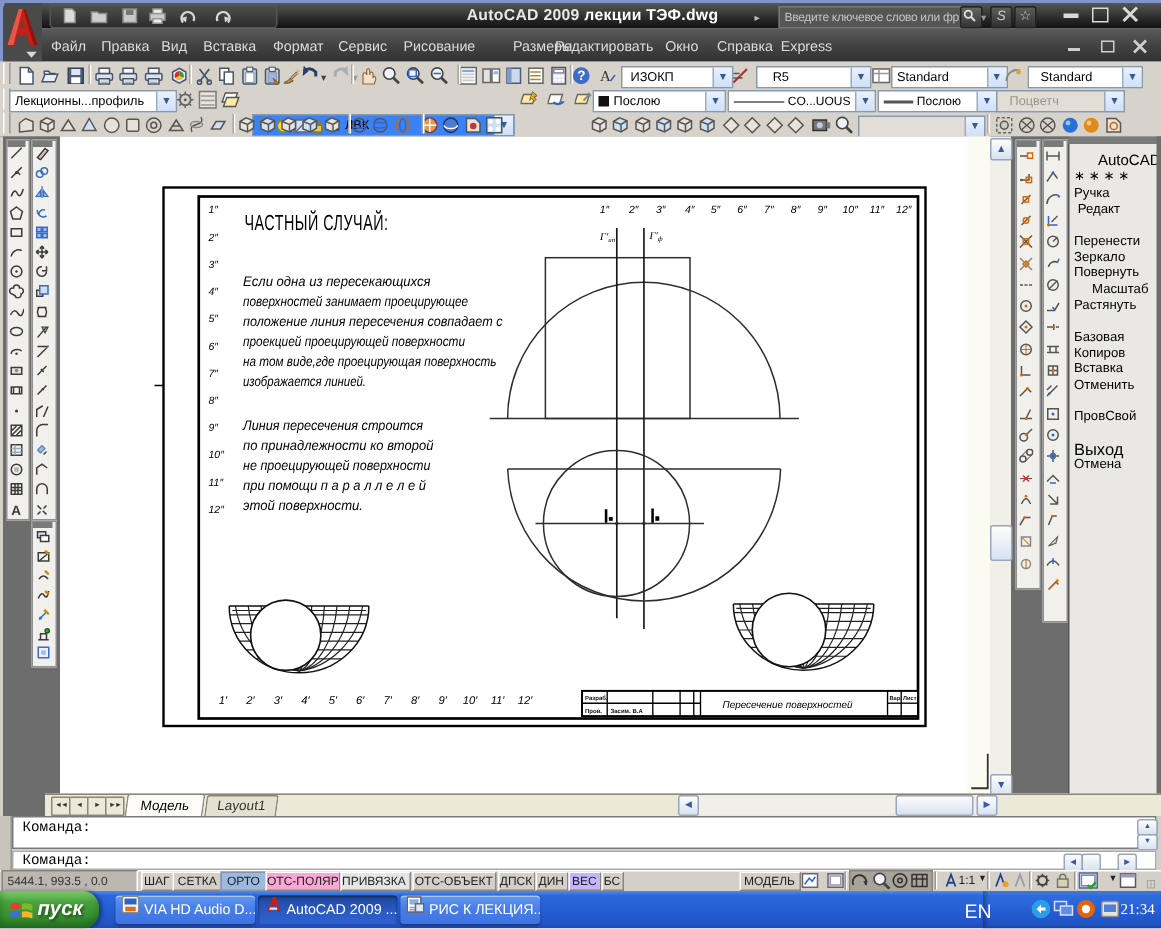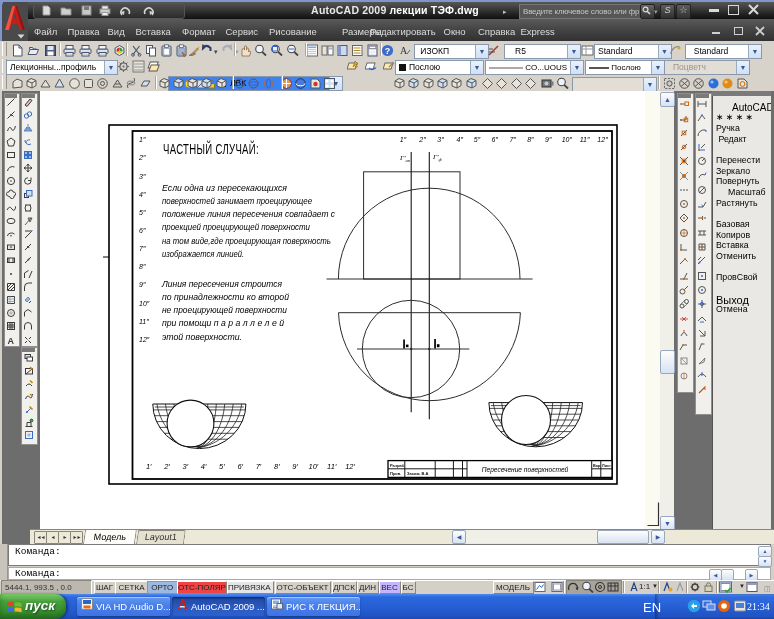--- a/index.html
+++ b/index.html
@@ -977,21 +977,21 @@
 <div class="abs" style="left:758px;top:556px;width:12px;height:9px;background:linear-gradient(#fdfdfb,#d8e2f2);border:1px solid #98a6c0;border-radius:2px;color:#3858a8;font-size:5px;text-align:center;line-height:9px;">▼</div>
 <div class="abs" style="left:8px;top:567px;width:763px;height:13px;background:#fff;border:1px solid #aaa;font-family:'Liberation Mono',monospace;font-size:9.5px;color:#000;padding-left:6px;box-sizing:border-box;">Команда:</div>
 <div class="abs" style="left:709px;top:569px;width:11px;height:10px;background:linear-gradient(#fdfdfb,#d8e2f2);border:1px solid #98a6c0;border-radius:2px;color:#3858a8;font-size:5px;text-align:center;line-height:10px;">◀</div>
 <div class="abs" style="left:721px;top:569px;width:11px;height:10px;background:linear-gradient(#fdfdfb,#d8e2f2);border:1px solid #98a6c0;border-radius:2px;color:#3858a8;font-size:5px;text-align:center;line-height:10px;"></div>
 <div class="abs" style="left:745px;top:569px;width:11px;height:10px;background:linear-gradient(#fdfdfb,#d8e2f2);border:1px solid #98a6c0;border-radius:2px;color:#3858a8;font-size:5px;text-align:center;line-height:10px;">▶</div>
 <div class="abs" style="left:0;top:580px;width:774px;height:14px;background:#d4d0c8;border-top:1px solid #fff;"></div>
 <div class="abs" style="left:1px;top:580px;width:86px;height:13px;border:1px solid #8a867c;border-bottom-color:#fff;border-right-color:#fff;background:#bcb8b0;font-size:8px;color:#333;padding-left:3px;line-height:13px;">5444.1, 993.5 , 0.0</div>
 <div class="abs" style="left:93.5px;top:581px;width:20px;height:11px;border:1px solid;border-color:#fff #8a867c #8a867c #fff;background:#d4d0c8;font-size:8px;color:#222;text-align:center;line-height:11px;">ШАГ</div>
 <div class="abs" style="left:115px;top:581px;width:31px;height:11px;border:1px solid;border-color:#fff #8a867c #8a867c #fff;background:#d4d0c8;font-size:8px;color:#222;text-align:center;line-height:11px;">СЕТКА</div>
 <div class="abs" style="left:147px;top:581px;width:28.5px;height:11px;border:1px solid #8a96a8;background:#9db9e0;font-size:8px;color:#222;text-align:center;line-height:11px;">ОРТО</div>
-<div class="abs" style="left:177px;top:581px;width:48px;height:11px;border:1px solid;border-color:#fff #8a867c #8a867c #fff;background:#ef4444;font-size:8px;color:#222;text-align:left;line-height:11px;">ОТС-ПОЛЯР</div>
+<div class="abs" style="left:177px;top:581px;width:48px;height:11px;border:1px solid;border-color:#fff #8a867c #8a867c #fff;background:#f9a8d4;font-size:8px;color:#222;text-align:left;line-height:11px;">ОТС-ПОЛЯР</div>
 <div class="abs" style="left:227px;top:581px;width:45px;height:11px;border:1px solid;border-color:#fff #8a867c #8a867c #fff;background:#e5e5e5;font-size:8px;color:#222;text-align:left;line-height:11px;">ПРИВЯЗКА</div>
 <div class="abs" style="left:274.5px;top:581px;width:54px;height:11px;border:1px solid;border-color:#fff #8a867c #8a867c #fff;background:#d4d0c8;font-size:8px;color:#222;text-align:center;line-height:11px;">ОТС-ОБЪЕКТ</div>
 <div class="abs" style="left:331.5px;top:581px;width:23px;height:11px;border:1px solid;border-color:#fff #8a867c #8a867c #fff;background:#d4d0c8;font-size:8px;color:#222;text-align:center;line-height:11px;">ДПСК</div>
 <div class="abs" style="left:356.5px;top:581px;width:20px;height:11px;border:1px solid;border-color:#fff #8a867c #8a867c #fff;background:#d4d0c8;font-size:8px;color:#222;text-align:center;line-height:11px;">ДИН</div>
 <div class="abs" style="left:378.5px;top:581px;width:20px;height:11px;border:1px solid;border-color:#fff #8a867c #8a867c #fff;background:#c4b5fd;font-size:8px;color:#222;text-align:center;line-height:11px;">ВЕС</div>
 <div class="abs" style="left:400.5px;top:581px;width:13px;height:11px;border:1px solid;border-color:#fff #8a867c #8a867c #fff;background:#d4d0c8;font-size:8px;color:#222;text-align:center;line-height:11px;">БС</div>
 <div class="abs" style="left:492.5px;top:581px;width:39px;height:11px;border:1px solid;border-color:#fff #8a867c #8a867c #fff;background:#d4d0c8;font-size:8px;color:#222;text-align:center;line-height:11px;">МОДЕЛЬ</div>
 <svg class="ico" style="left:534px;top:581px" width="13" height="12" viewBox="0 0 13 12">
       <rect x="1" y="1.5" width="10" height="9" fill="#fff" stroke="#667"></rect>
       <path d="M2.5 8.5 l3 -4 2 2 2 -3" stroke="#36c" fill="none"></path>

